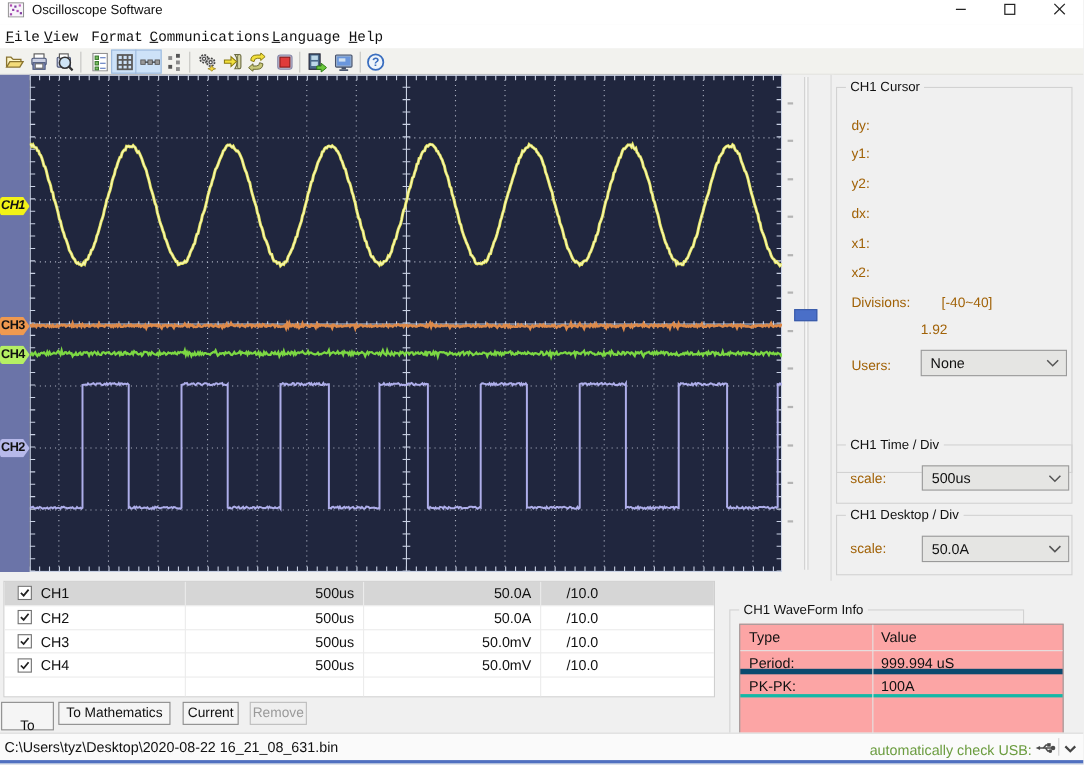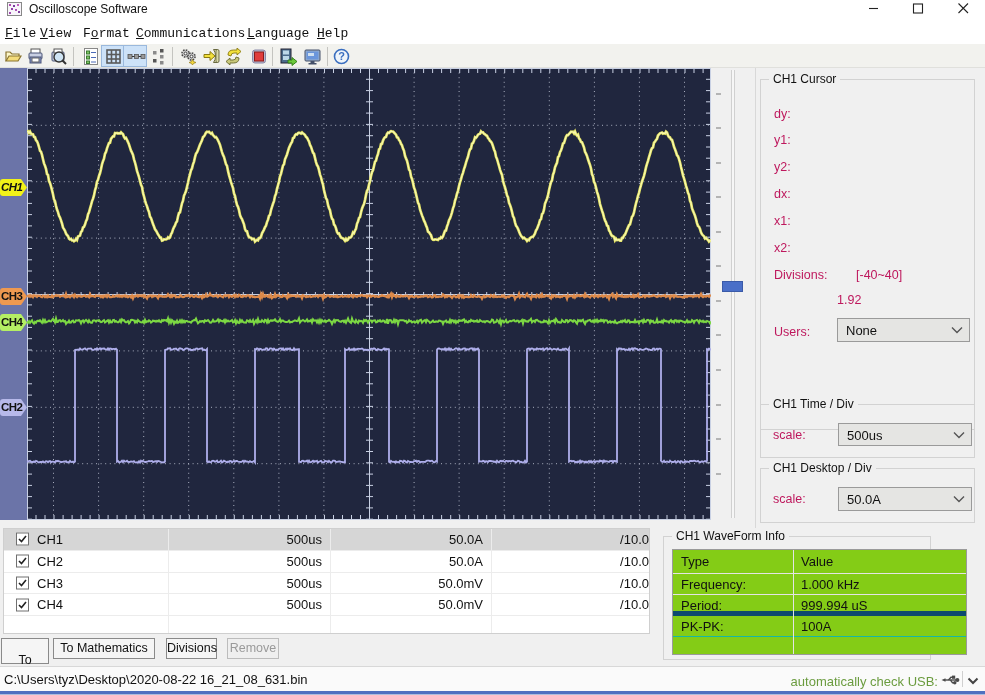--- a/index.html
+++ b/index.html
@@ -6,36 +6,36 @@
 .abs { position:absolute; }
 .titlebar { left:0; top:0; width:985px; height:22px; background:#fff; }
 .menubar { left:0; top:22px; width:985px; height:22px; background:#fff; font-size:13px; color:#111;font-family:Liberation Mono, monospace; }
 .menubar span.mi { position:absolute; top:4px; }
 .toolbar { left:0; top:44px; width:985px; height:24px; background:#f2f2ee; border-bottom:1px solid #e0e0dc; }
 .leftstrip { left:0; top:68px; width:27px; height:452px; background:#6b74a8; }
 .plot { left:27px; top:68px; width:684px; height:452px; background:#20263e; }
 .gutter { left:711px; top:68px; width:47px; height:452px; background:#f0f0f0; }
 .grp { position:absolute; border:1px solid #d2d2d2; }
 .grp .ttl { position:absolute; top:-8px; left:8px; background:#f0f0f0; padding:0 4px; font-size:12px; color:#111; white-space:nowrap; }
-.lbl { position:absolute; font-size:12.5px; color:#be185d; }
+.lbl { position:absolute; font-size:12.5px; color:#a16207; }
 .dd { position:absolute; background:#e5e5e3; border:1px solid #9a9a9a; font-size:13px; color:#111; }
 .dd .tx { position:absolute; left:8px; top:50%; transform:translateY(-50%); }
 .dd svg { position:absolute; right:6px; top:50%; transform:translateY(-50%); }
 .table { left:3px; top:528px; width:647px; height:106px; background:#fff; border:1px solid #cfcfcf; font-size:13px; color:#111; }
 .trow { position:relative; height:21.8px; border-bottom:1px solid #ececec; }
 .c0 { position:absolute; left:0; top:0; width:164px; height:100%; }
 .c1 { position:absolute; left:164px; top:0; width:162px; height:100%; text-align:right; padding-right:8px; line-height:21.8px; }
 .c2 { position:absolute; left:326px; top:0; width:161px; height:100%; text-align:right; padding-right:8px; line-height:21.8px; }
-.c3 { position:absolute; left:487px; top:0; width:158px; height:100%; padding-left:24px; line-height:21.8px;text-align:right; }
+.c3 { position:absolute; left:487px; top:0; width:158px; height:100%; padding-left:24px; line-height:21.8px; }
 .cb { position:absolute; left:12px; top:50%; transform:translateY(-50%); width:13px; height:13px; background:#fff; border:1px solid #707070; }
 .cb svg { position:absolute; left:1px; top:1px; }
 .cname { position:absolute; left:33px; top:0; line-height:21.8px; }
 .btn { position:absolute; top:638px; height:21px; background:#f5f5f5; border:1px solid #8a8a8a; font-size:12.5px; color:#111; text-align:center; line-height:19px; padding:0 6px; }
-.wf { left:663px; top:536px; width:268px; height:124px;padding-left:15px; }
-.wftable { position:absolute; left:8px; top:12px; width:295px; height:106px; background:#84cc16; border:1px solid #9a9a9a; font-size:13px; color:#111; }
+.wf { left:663px; top:554px; width:268px; height:124px;padding-left:15px; }
+.wftable { position:absolute; left:8px; top:12px; width:295px; height:106px; background:#fca5a5; border:1px solid #9a9a9a; font-size:13px; color:#111; }
 .wfr { position:relative; height:21px; }
 .wfr .a { position:absolute; left:8px; top:0; line-height:21px; }
 .wfr .b { position:absolute; left:128px; top:0; line-height:21px; }
 .statusbar { left:0; top:666px; width:985px; height:25px; background:#fafafa; border-top:1px solid #d8d8d8; }
 </style></head><body>
 
 <div class="abs titlebar"></div>
 <svg class="abs" style="left:7px;top:2px" width="15" height="14" viewBox="0 0 15 14">
   <rect x="0.5" y="0.5" width="14" height="13" fill="#f8f4fa" stroke="#888"></rect>
   <rect x="2" y="2" width="2" height="2" fill="#b04ab0"></rect>
@@ -662,39 +662,35 @@
       <div class="c2">50.0mV</div>
       <div class="c3">/10.0</div>
     </div>
 <div style="position:absolute;left:164px;top:0;width:1px;height:104px;background:#ececec"></div>
 <div style="position:absolute;left:326px;top:0;width:1px;height:104px;background:#ececec"></div>
 <div style="position:absolute;left:487px;top:0;width:1px;height:104px;background:#ececec"></div>
 </div>
 
 <div class="btn" style="left:1px;width:48px;padding:12px">To FFT</div>
 <div class="btn" style="left:53px;width:102px;padding:0">To Mathematics</div>
-<div class="btn" style="left:166px;width:51px;padding:0">Divisions</div>
+<div class="btn" style="left:166px;width:51px;padding:0">Current</div>
 <div class="btn" style="left:227px;width:52px;padding:0;color:#9a9a9a;border-color:#bcbcbc;background:#efefef">Remove</div>
 
 <div class="grp wf" style="background:#f0f0f0">
   <div class="ttl" style="background:#f0f0f0">CH1 WaveForm Info</div>
   <div class="wftable">
     <div class="wfr" style="border-bottom:1px solid #e4e4e4;height:24px">
         <span class="a" style="line-height:24px">Type</span>
         <span class="b" style="line-height:24px">Value</span>
       </div>
-    <div class="wfr" style="border-bottom:1px solid #e4e4e4">
-        <span class="a">Frequency:</span>
-        <span class="b">1.000 kHz</span>
-      </div>
     <div class="wfr" style="border-bottom:5px solid #0c4a6e">
         <span class="a">Period:</span>
         <span class="b">999.994 uS</span>
       </div>
-    <div class="wfr" style="border-bottom:1px solid #14b8a6">
+    <div class="wfr" style="border-bottom:3px solid #14b8a6">
         <span class="a">PK-PK:</span>
         <span class="b">100A</span>
       </div>
     <div style="position:absolute;left:120px;top:0;width:1px;height:104px;background:#e4e4e4"></div>
   </div>
 </div>
 
 <div class="abs statusbar"></div>
 <div class="abs" style="left:4px;top:672px;font-size:13px;color:#111">C:\Users\tyz\Desktop\2020-08-22 16_21_08_631.bin</div>
 <div class="abs" style="right:47px;top:674px;font-size:13px;color:#6b9c3f">automatically check USB:</div>

